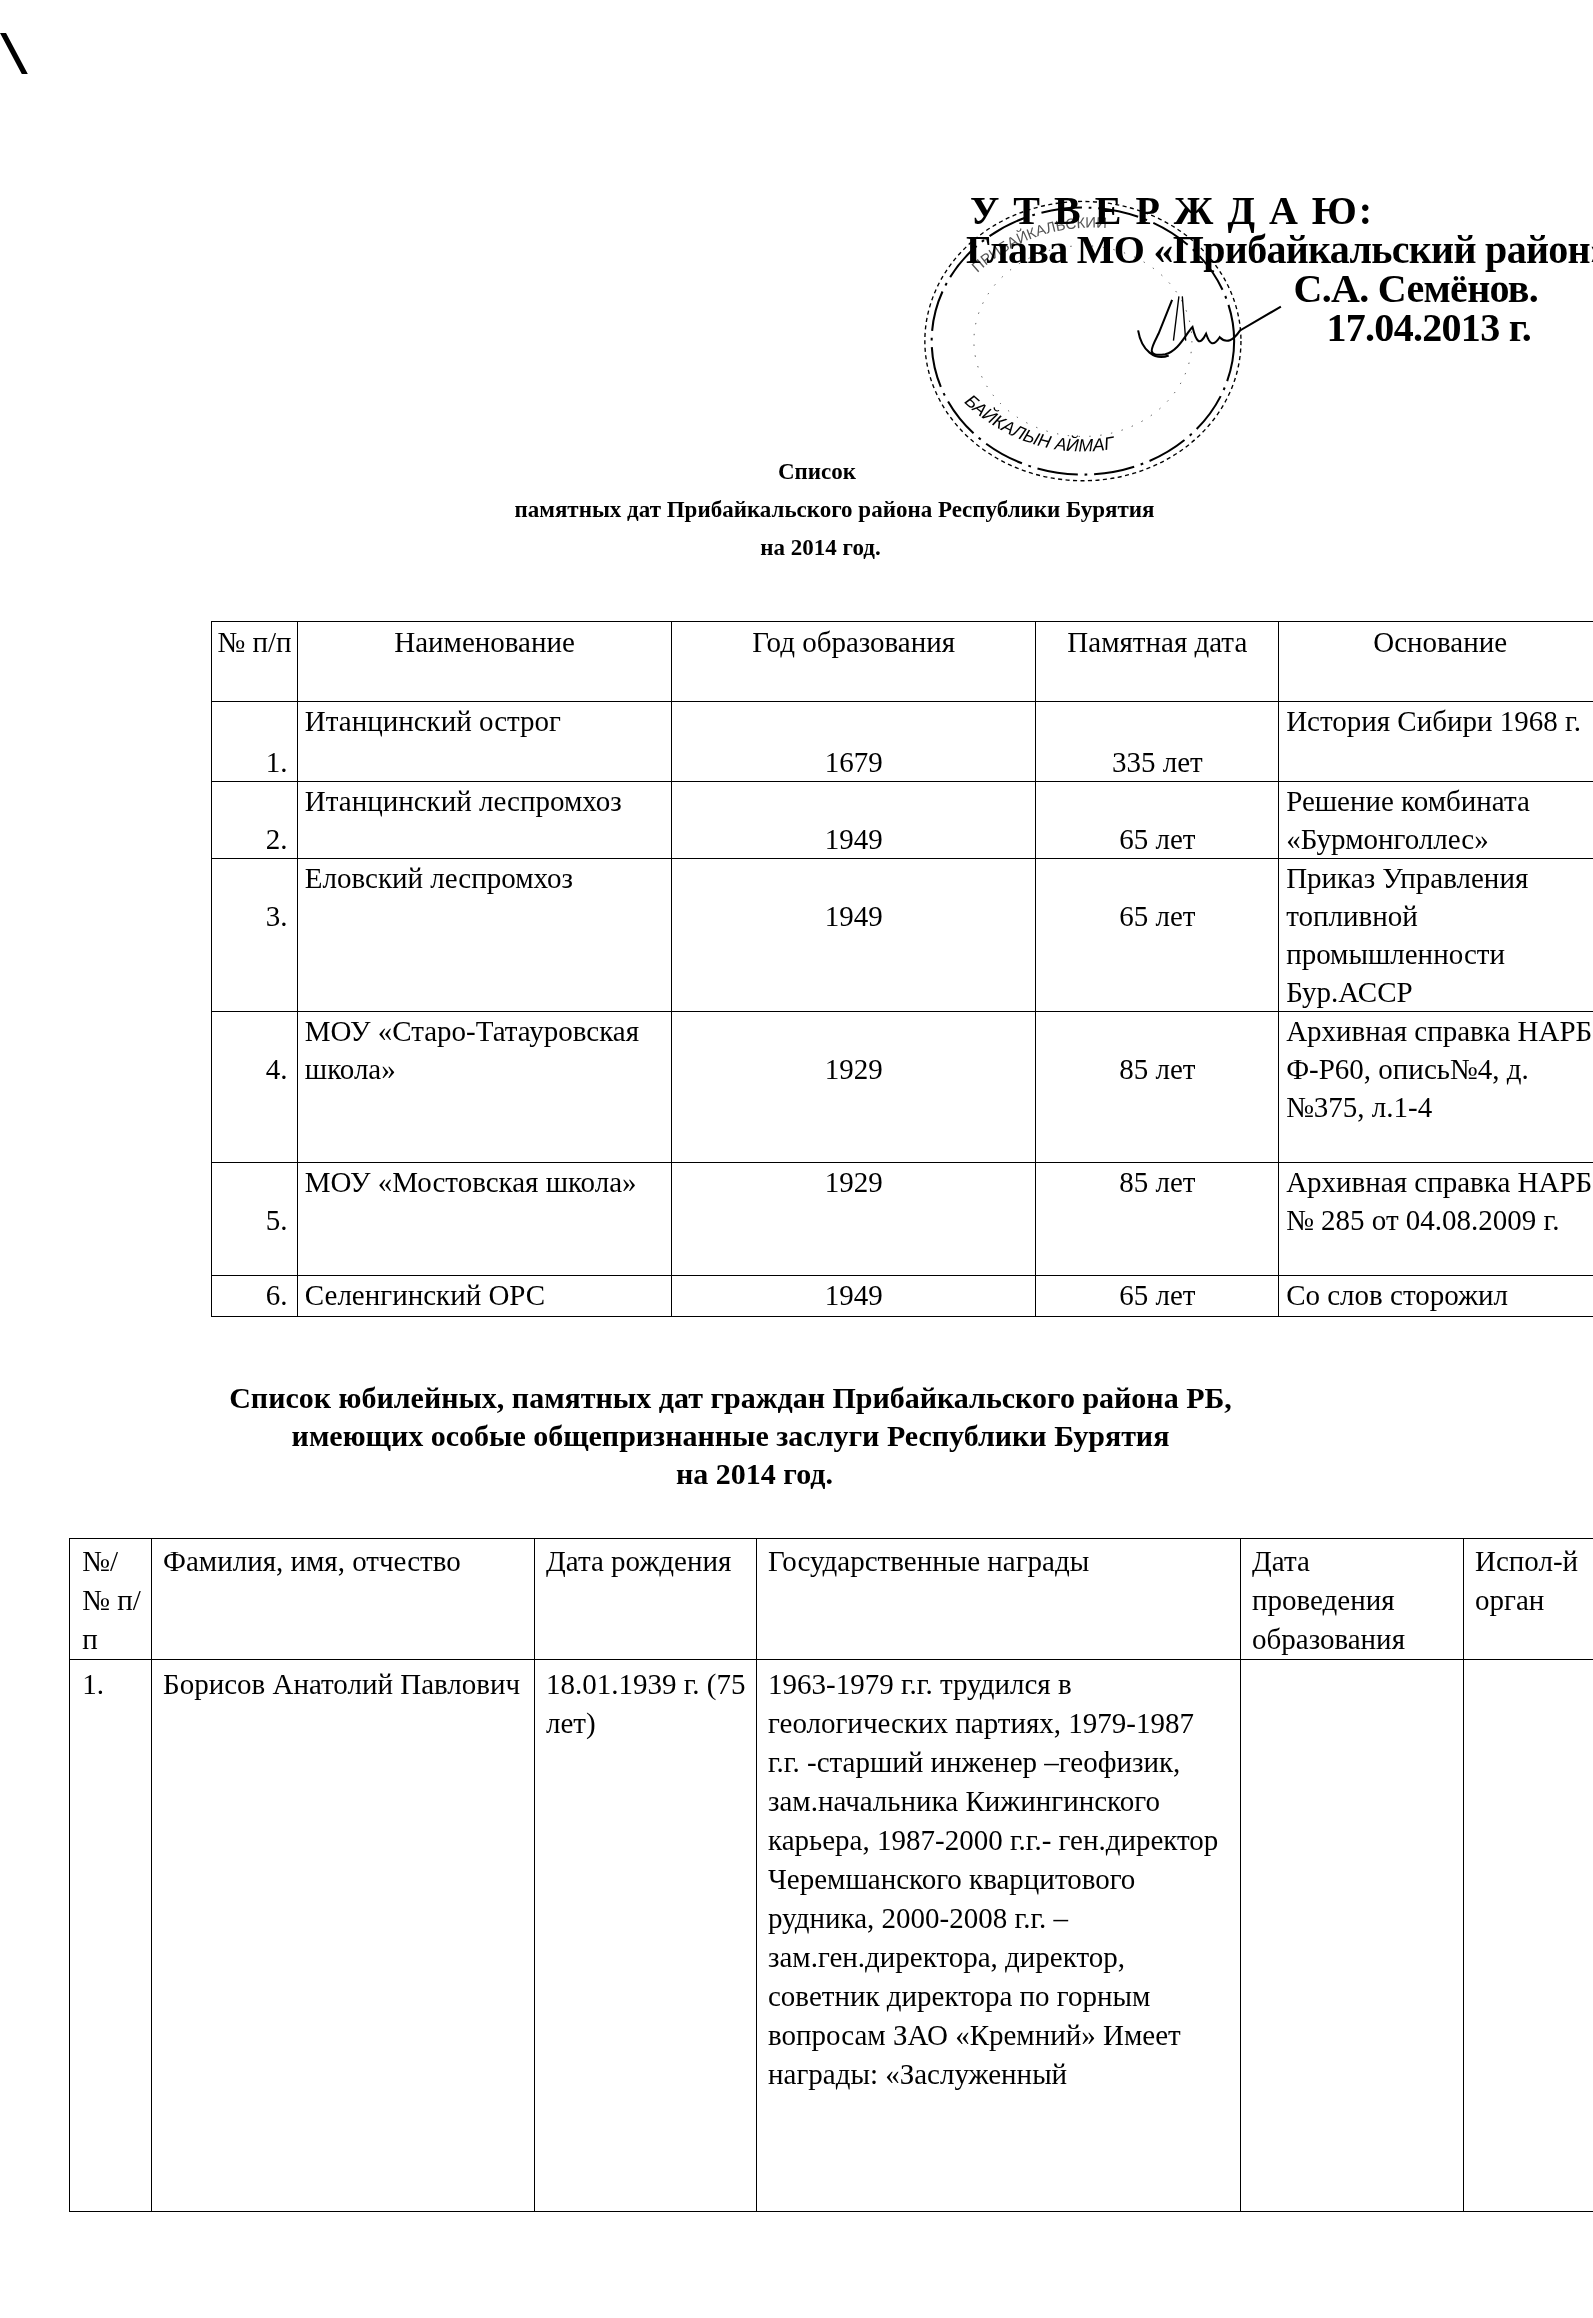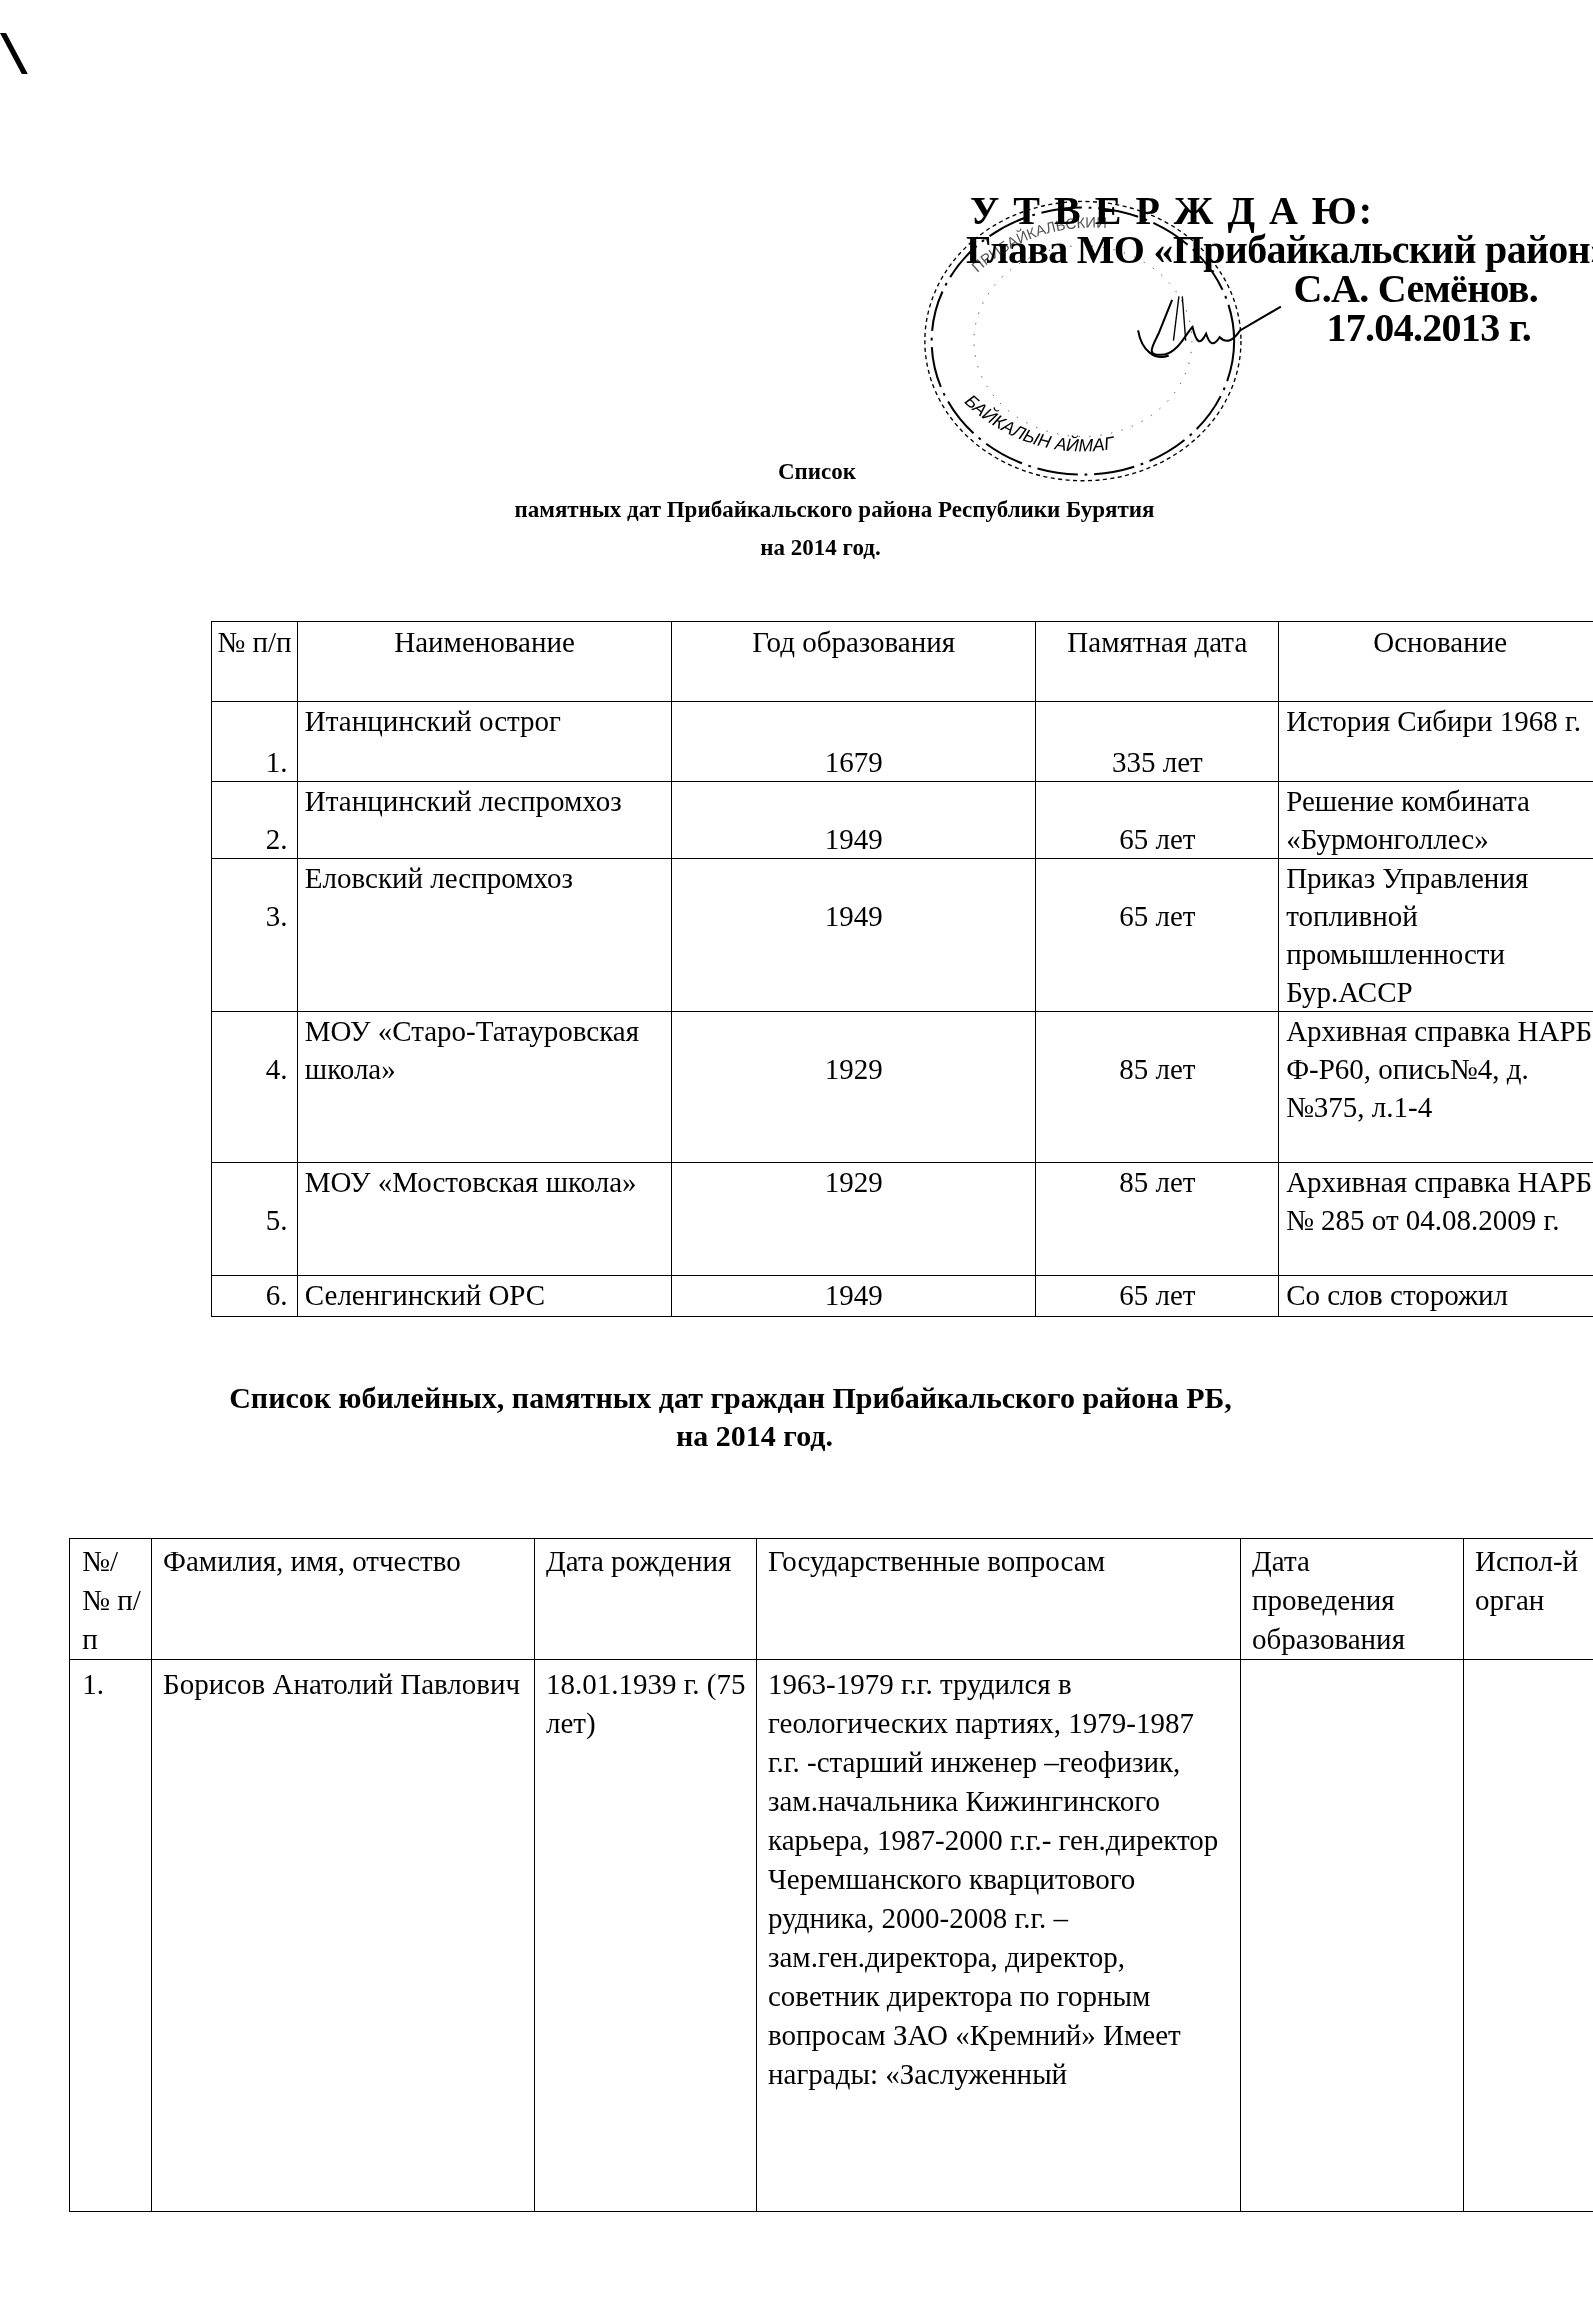--- a/index.html
+++ b/index.html
@@ -154,38 +154,39 @@
       <td>Селенгинский ОРС</td>
       <td class="c">1949</td>
       <td class="c">65 лет</td>
       <td class="last-col" style="white-space:nowrap">Со слов сторожил</td>
     </tr>
   </tbody>
 </table>
 
 <section class="title2">
   <div>Список юбилейных, памятных  дат граждан Прибайкальского района РБ,</div>
+  <div>имеющих особые общепризнанные  заслуги  Республики  Бурятия</div>
   <div class="t-line3">на 2014 год.</div>
 </section>
 
 <table class="t2">
   <colgroup>
     <col style="width:82px">
       <col style="width:383px">
       <col style="width:222px">
       <col style="width:484px">
       <col style="width:223px">
       <col style="width:186px">
   </colgroup>
   <thead>
     <tr style="height:119px">
       <th class="num">№/ № п/п</th>
       <th>Фамилия, имя, отчество</th>
       <th>Дата рождения</th>
-      <th>Государственные вопросам</th>
+      <th>Государственные награды</th>
       <th>Дата проведения образования</th>
       <th style="border-right:none">Испол-й орган</th>
     </tr>
   </thead>
   <tbody>
     <tr style="height:552px">
       <td class="num">1.</td>
       <td>Борисов Анатолий Павлович</td>
       <td>18.01.1939 г. (75 лет)</td>
       <td style="overflow:hidden">1963-1979 г.г. трудился в геологических партиях, 1979-1987 г.г. -старший инженер –геофизик, зам.начальника Кижингинского карьера, 1987-2000 г.г.- ген.директор Черемшанского кварцитового рудника, 2000-2008 г.г. – зам.ген.директора, директор, советник директора по горным вопросам ЗАО «Кремний» Имеет награды: «Заслуженный</td>

